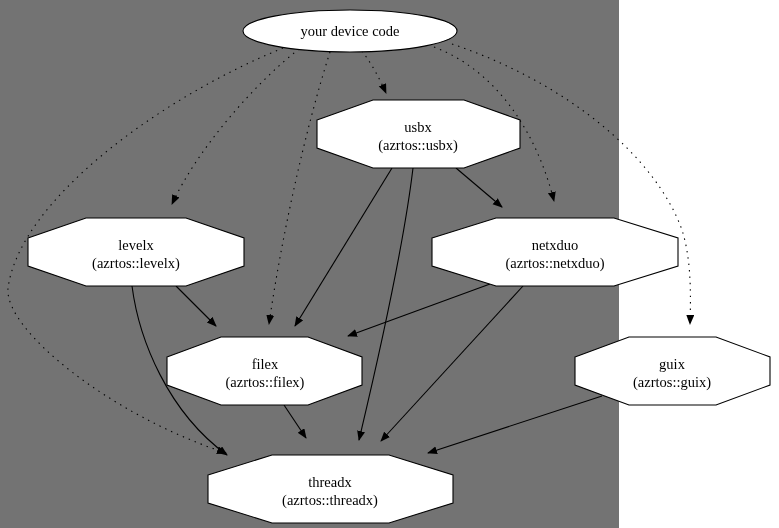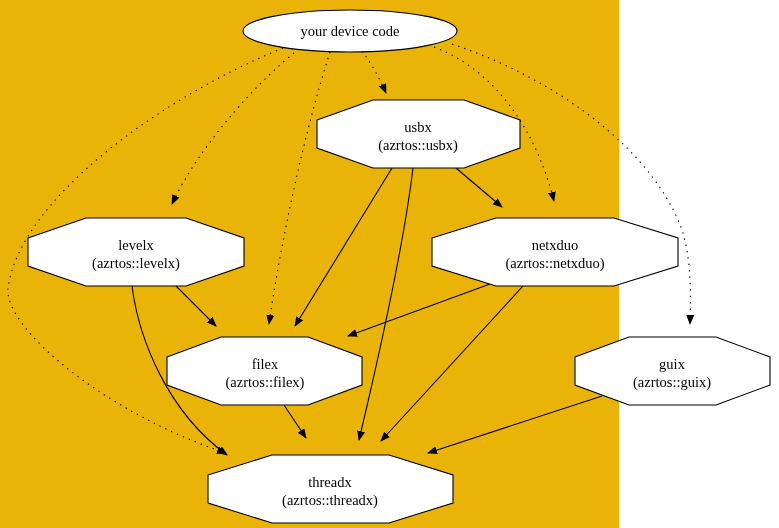--- a/index.html
+++ b/index.html
@@ -4,21 +4,21 @@
 <style>
   html, body {
     margin: 0;
     padding: 0;
     background: #ffffff;
   }
   .canvas {
     position: relative;
     width: 619px;
     height: 528px;
-    background: #eab308;
+    background: #737373;
     font-family: "Liberation Serif", "DejaVu Serif", serif;
   }
   svg { display: block; }
   .edge {
     fill: none;
     stroke: #000000;
     stroke-width: 1.1;
   }
   .edge.dotted {
     stroke-dasharray: 1.4 5;

